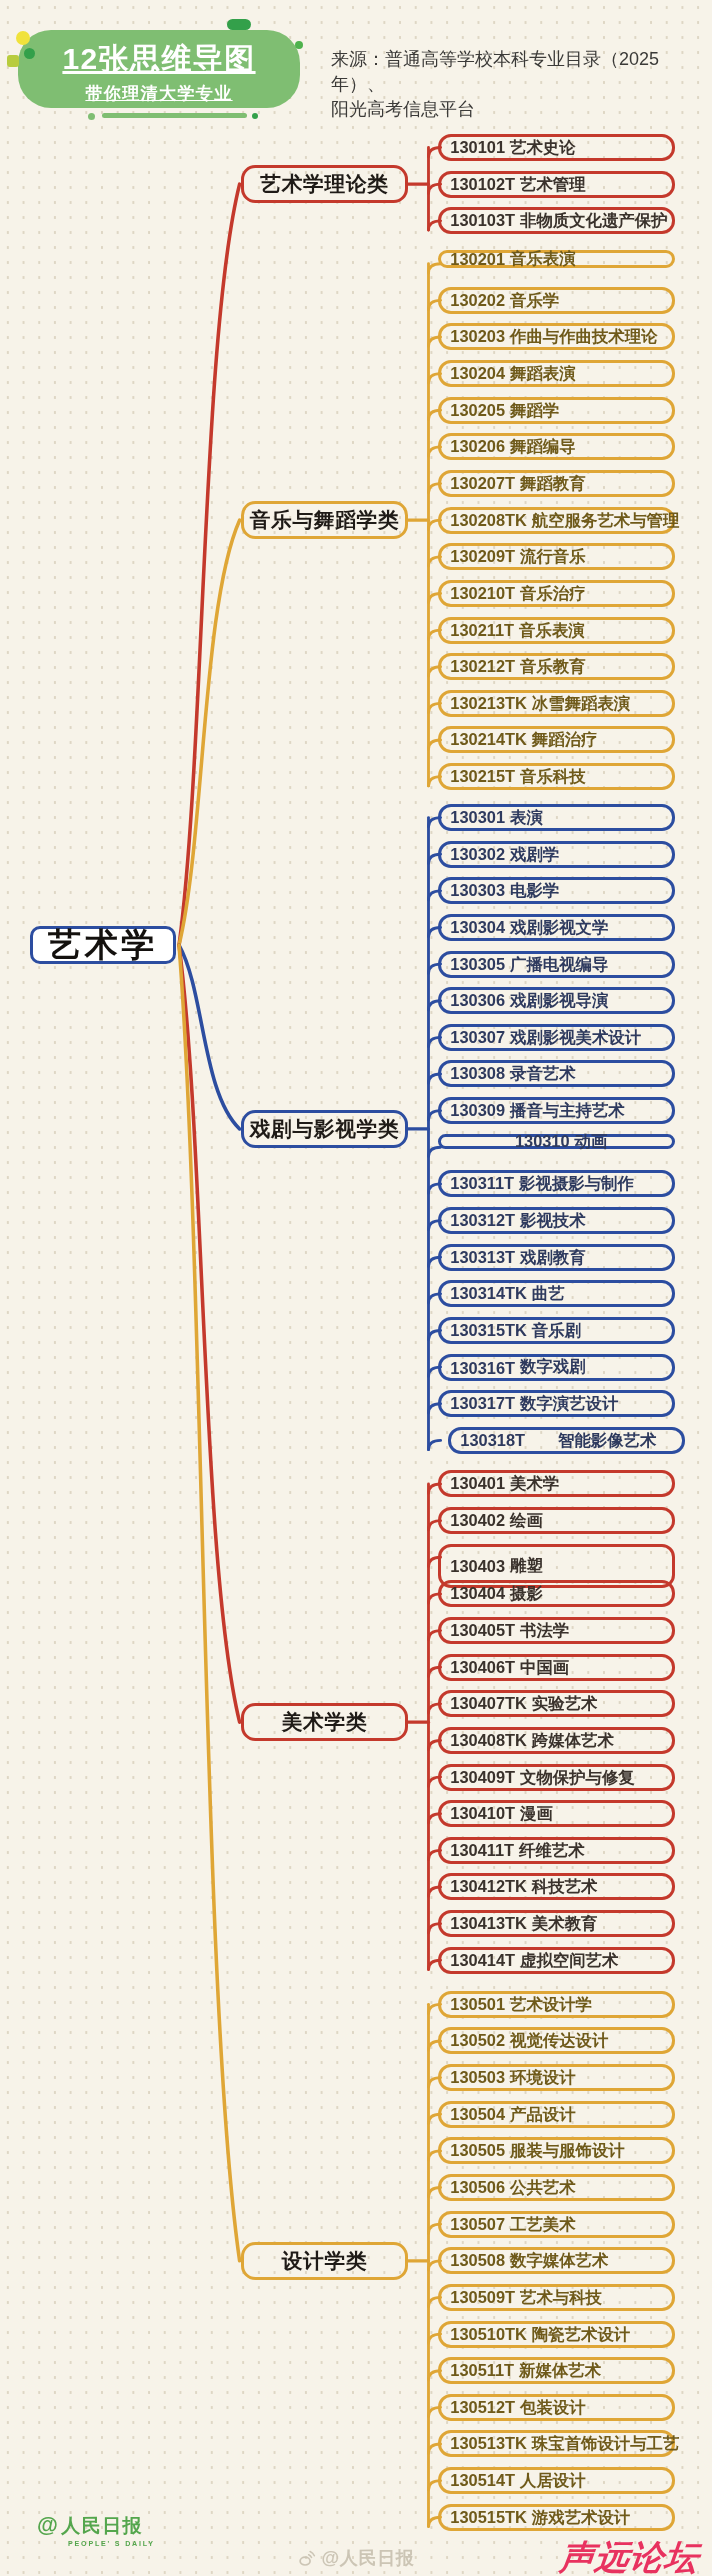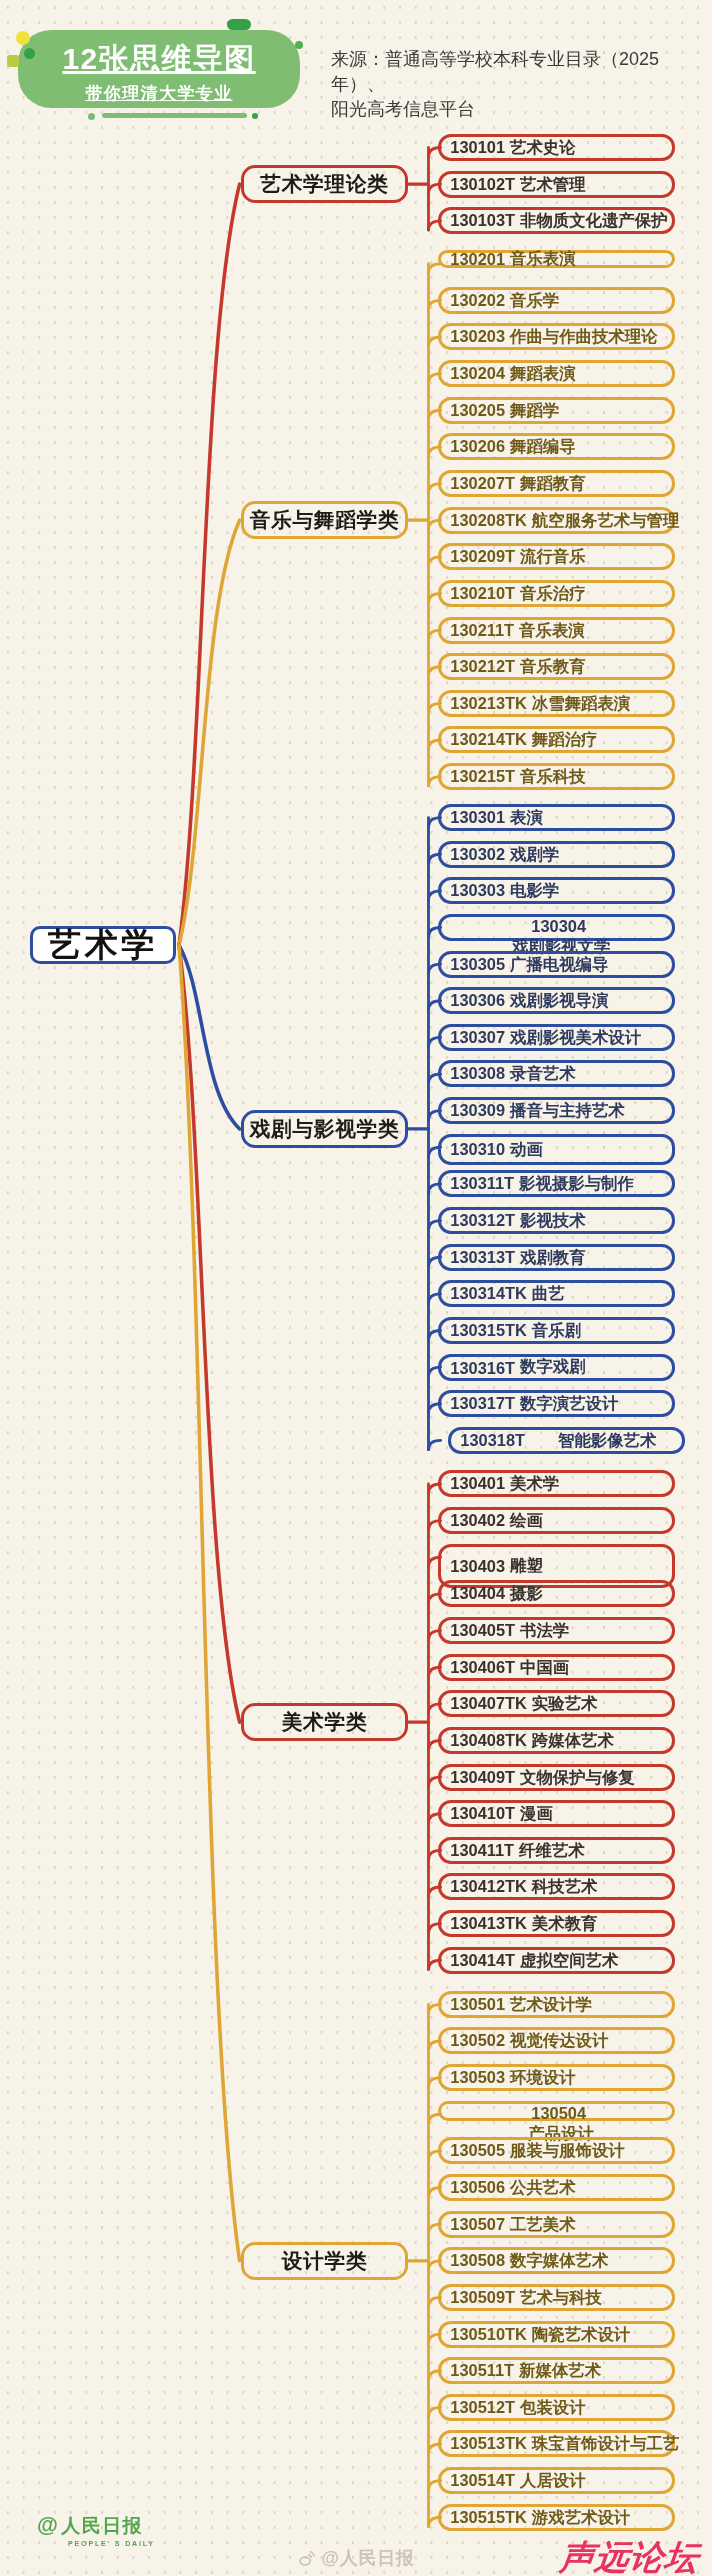--- a/index.html
+++ b/index.html
@@ -247,21 +247,21 @@
         <span>表演</span>
       </div>
       <div class="node leaf" style="left: 438px; top: 841px; width: 237px; height: 27px; border-color: rgb(44, 77, 160); color: rgb(46, 58, 94);">
         <span class="code">130302</span>
         <span>戏剧学</span>
       </div>
       <div class="node leaf" style="left: 438px; top: 877px; width: 237px; height: 27px; border-color: rgb(44, 77, 160); color: rgb(46, 58, 94);">
         <span class="code">130303</span>
         <span>电影学</span>
       </div>
-      <div class="node leaf" style="left: 438px; top: 914px; width: 237px; height: 27px; border-color: rgb(44, 77, 160); color: rgb(46, 58, 94); flex-direction: column;">
+      <div class="node leaf" style="left: 438px; top: 914px; width: 237px; height: 27px; border-color: rgb(44, 77, 160); color: rgb(46, 58, 94);">
         <span class="code">130304</span>
         <span>戏剧影视文学</span>
       </div>
       <div class="node leaf" style="left: 438px; top: 951px; width: 237px; height: 27px; border-color: rgb(44, 77, 160); color: rgb(46, 58, 94);">
         <span class="code">130305</span>
         <span>广播电视编导</span>
       </div>
       <div class="node leaf" style="left: 438px; top: 987px; width: 237px; height: 27px; border-color: rgb(44, 77, 160); color: rgb(46, 58, 94);">
         <span class="code">130306</span>
         <span>戏剧影视导演</span>
@@ -271,21 +271,21 @@
         <span>戏剧影视美术设计</span>
       </div>
       <div class="node leaf" style="left: 438px; top: 1060px; width: 237px; height: 27px; border-color: rgb(44, 77, 160); color: rgb(46, 58, 94);">
         <span class="code">130308</span>
         <span>录音艺术</span>
       </div>
       <div class="node leaf" style="left: 438px; top: 1097px; width: 237px; height: 27px; border-color: rgb(44, 77, 160); color: rgb(46, 58, 94);">
         <span class="code">130309</span>
         <span>播音与主持艺术</span>
       </div>
-      <div class="node leaf" style="left: 438px; top: 1134px; width: 237px; height: 31px; border-color: rgb(44, 77, 160); color: rgb(46, 58, 94);">
+      <div class="node leaf" style="left: 438px; top: 1134px; width: 237px; height: 15px; border-color: rgb(44, 77, 160); color: rgb(46, 58, 94); justify-content: center;">
         <span class="code">130310</span>
         <span>动画</span>
       </div>
       <div class="node leaf" style="left: 438px; top: 1170px; width: 237px; height: 27px; border-color: rgb(44, 77, 160); color: rgb(46, 58, 94);">
         <span class="code">130311T</span>
         <span>影视摄影与制作</span>
       </div>
       <div class="node leaf" style="left: 438px; top: 1207px; width: 237px; height: 27px; border-color: rgb(44, 77, 160); color: rgb(46, 58, 94);">
         <span class="code">130312T</span>
         <span>影视技术</span>
@@ -377,21 +377,21 @@
         <span>艺术设计学</span>
       </div>
       <div class="node leaf" style="left: 438px; top: 2027px; width: 237px; height: 27px; border-color: rgb(223, 166, 54); color: rgb(111, 90, 26);">
         <span class="code">130502</span>
         <span>视觉传达设计</span>
       </div>
       <div class="node leaf" style="left: 438px; top: 2064px; width: 237px; height: 27px; border-color: rgb(223, 166, 54); color: rgb(111, 90, 26);">
         <span class="code">130503</span>
         <span>环境设计</span>
       </div>
-      <div class="node leaf" style="left: 438px; top: 2101px; width: 237px; height: 20px; border-color: rgb(223, 166, 54); color: rgb(111, 90, 26); flex-direction: column;">
+      <div class="node leaf" style="left: 438px; top: 2101px; width: 237px; height: 27px; border-color: rgb(223, 166, 54); color: rgb(111, 90, 26);">
         <span class="code">130504</span>
         <span>产品设计</span>
       </div>
       <div class="node leaf" style="left: 438px; top: 2137px; width: 237px; height: 27px; border-color: rgb(223, 166, 54); color: rgb(111, 90, 26);">
         <span class="code">130505</span>
         <span>服装与服饰设计</span>
       </div>
       <div class="node leaf" style="left: 438px; top: 2174px; width: 237px; height: 27px; border-color: rgb(223, 166, 54); color: rgb(111, 90, 26);">
         <span class="code">130506</span>
         <span>公共艺术</span>

